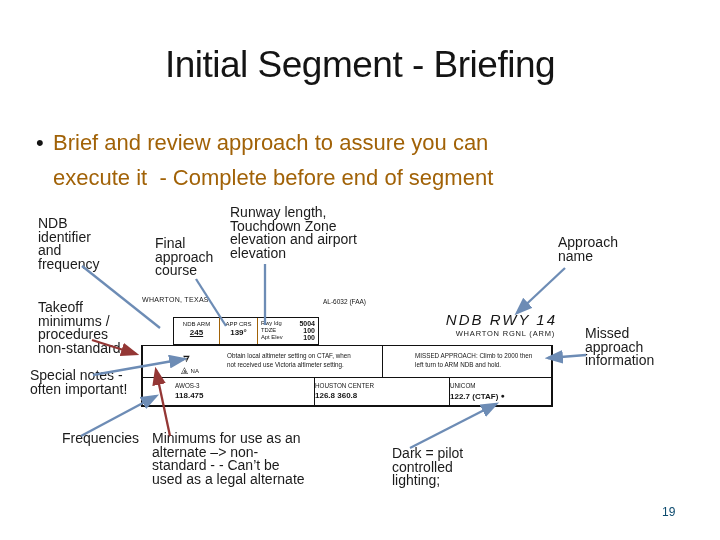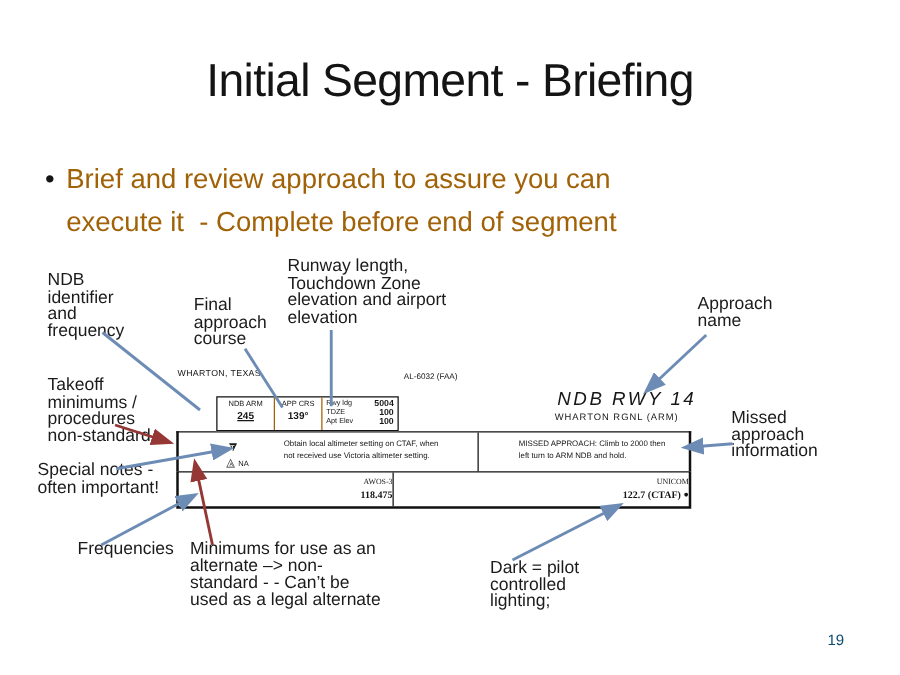--- a/index.html
+++ b/index.html
@@ -29,21 +29,21 @@
   #co-special{left:30px;top:369px;}
   #co-freqs{left:62px;top:432px;}
   #co-alt{left:152px;top:432px;}
   #co-light{left:392px;top:447px;}
   #co-missed{left:585px;top:327px;}
   
   .chart-ink{color:#161616;}
   #chart-city{left:142px;top:296px;font-size:7px;letter-spacing:0.3px;}
   #chart-al{left:323px;top:298px;font-size:6.5px;}
   #chart-title{right:163px;top:311px;font-size:15px;font-weight:500;letter-spacing:2px;text-align:right;font-style:italic;}
-  #chart-airport{right:177px;top:329px;font-size:7.5px;letter-spacing:0.8px;text-align:right;}
+  #chart-airport{right:165px;top:329px;font-size:7.5px;letter-spacing:0.8px;text-align:right;}
   #chart-box{left:141px;top:317px;width:412px;}
   .row{display:flex;box-sizing:border-box;padding-left:32px;}
   #rowA{height:28px;}
   #brief-table{display:flex;border:1.5px solid #111;box-sizing:border-box;height:28px;background:#fff;}
   .bt-cell{box-sizing:border-box;text-align:center;padding-top:3px;}
   .bt-cell + .bt-cell{border-left:1px solid #a16207;}
   .bt-label{font-size:6px;line-height:7px;}
   .bt-value{font-size:8px;font-weight:bold;line-height:10px;}
   .underl{text-decoration:underline;}
   #bt-rwy{width:61px;padding:2px 3px 0 3px;text-align:left;}
@@ -55,21 +55,21 @@
   .tri-t{position:relative;display:inline-block;font-size:11px;line-height:10px;}
   .tri-t .t-inner{position:absolute;left:3.2px;top:0.5px;color:#fff;font-size:5.5px;font-weight:bold;}
   .alt-row{position:relative;font-size:6px;line-height:8px;}
   .alt-tri{font-size:9px;}
   .alt-a{position:absolute;left:2.6px;top:2.2px;font-size:4px;}
   .alt-na{font-size:6px;margin-left:1px;}
   .note-text{font-size:6.3px;line-height:9px;white-space:pre-line;padding:5px 0 0 16px;width:155px;box-sizing:content-box;}
   #missed-cell{flex:1;border-left:1.5px solid #111;box-sizing:border-box;}
   #missed-cell .note-text{padding-left:32px;width:auto;}
   #rowC{height:30px;border:2px solid #111;border-top:1.5px solid #111;}
-  .freq-cell{box-sizing:border-box;text-align:right;padding-top:4px;font-family:Liberation Serif, serif;}
+  .freq-cell{box-sizing:border-box;text-align:left;padding-top:4px;}
   .freq-cell + .freq-cell{border-left:1.5px solid #111;}
   .freq-name{font-size:6.3px;line-height:8px;}
   .freq-value{font-size:8px;font-weight:bold;line-height:11px;}
   .light-dot{font-size:7px;vertical-align:0.5px;}
   #page-number{left:662px;top:505px;font-size:12px;color:#0c4a6e;}
   #callout-lines{left:0;top:0;pointer-events:none;}
 </style>
 </head>
 <body>
 
@@ -160,20 +160,24 @@
       <div class="note-text">MISSED APPROACH: Climb to 2000 then
 left turn to ARM NDB and hold.</div>
     </div>
   </div>
 
   <div class="row" id="rowC">
     <div class="freq-cell" style="width:139px;">
       <div class="freq-name">AWOS-3</div>
       <div class="freq-value">118.475</div>
     </div>
+    <div class="freq-cell" style="width:135px;">
+      <div class="freq-name">HOUSTON CENTER</div>
+      <div class="freq-value">126.8 360.8</div>
+    </div>
     <div class="freq-cell" style="flex:1;">
       <div class="freq-name">UNICOM</div>
       <div class="freq-value"><span>122.7 (CTAF)</span> <span class="light-dot">●</span></div>
     </div>
   </div>
 </div>
 
 <svg class="abs" id="callout-lines" width="720" height="540" viewBox="0 0 720 540">
   <defs>
     <marker id="arrowBlue" markerWidth="8" markerHeight="6" refX="6.5" refY="3" orient="auto">

